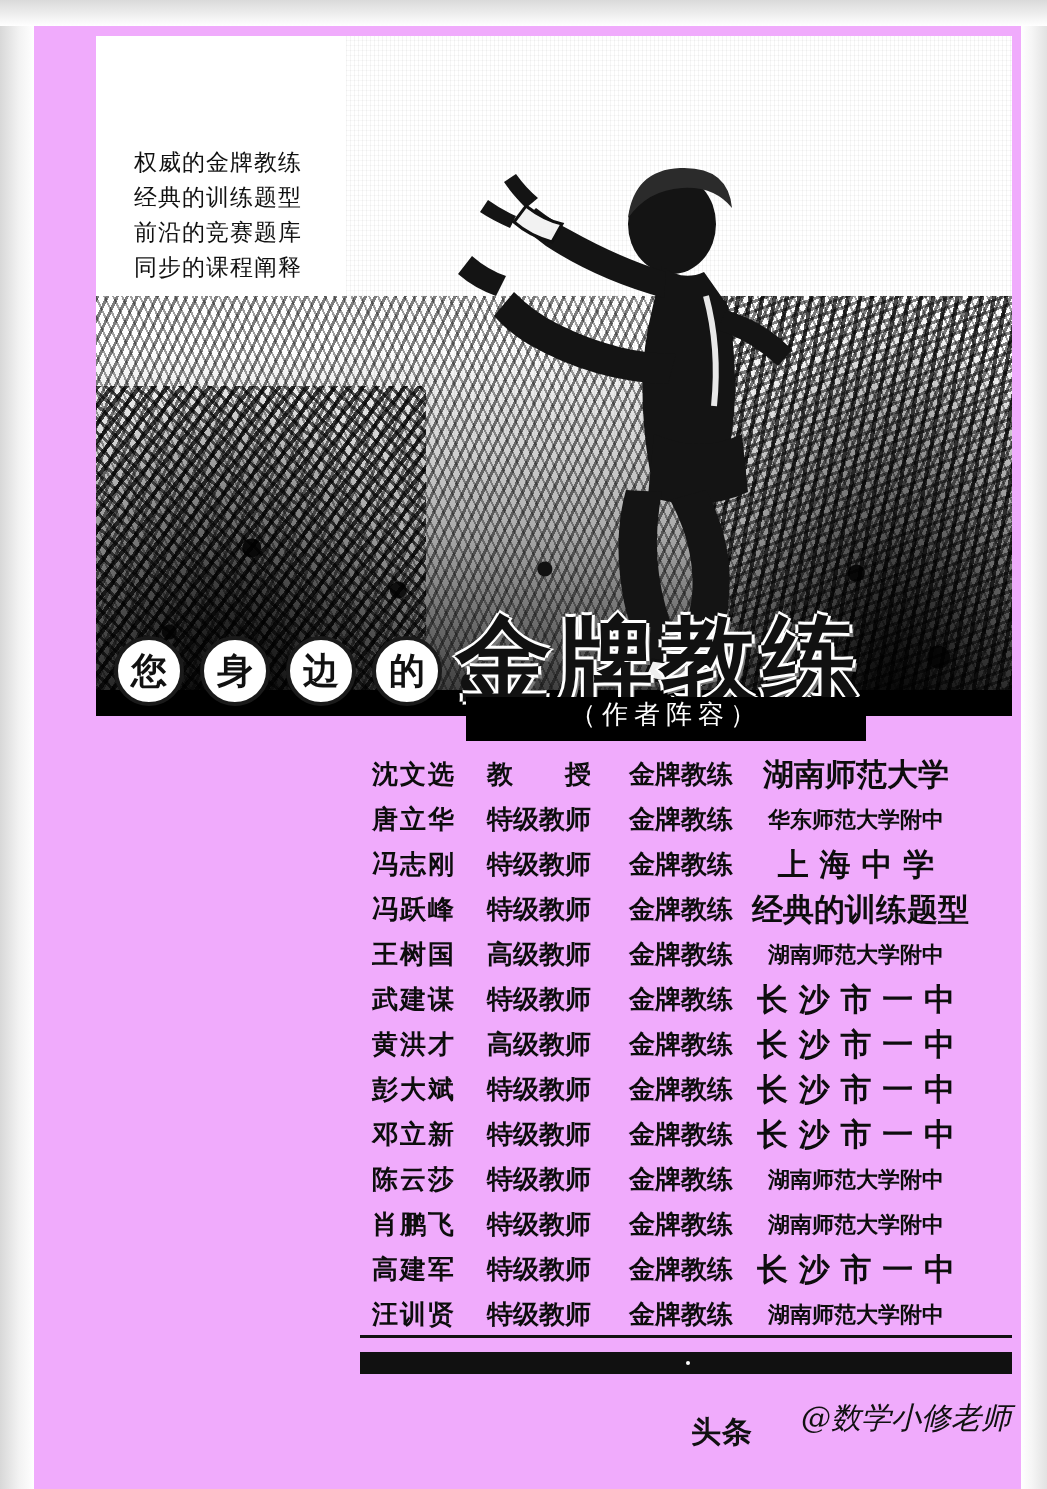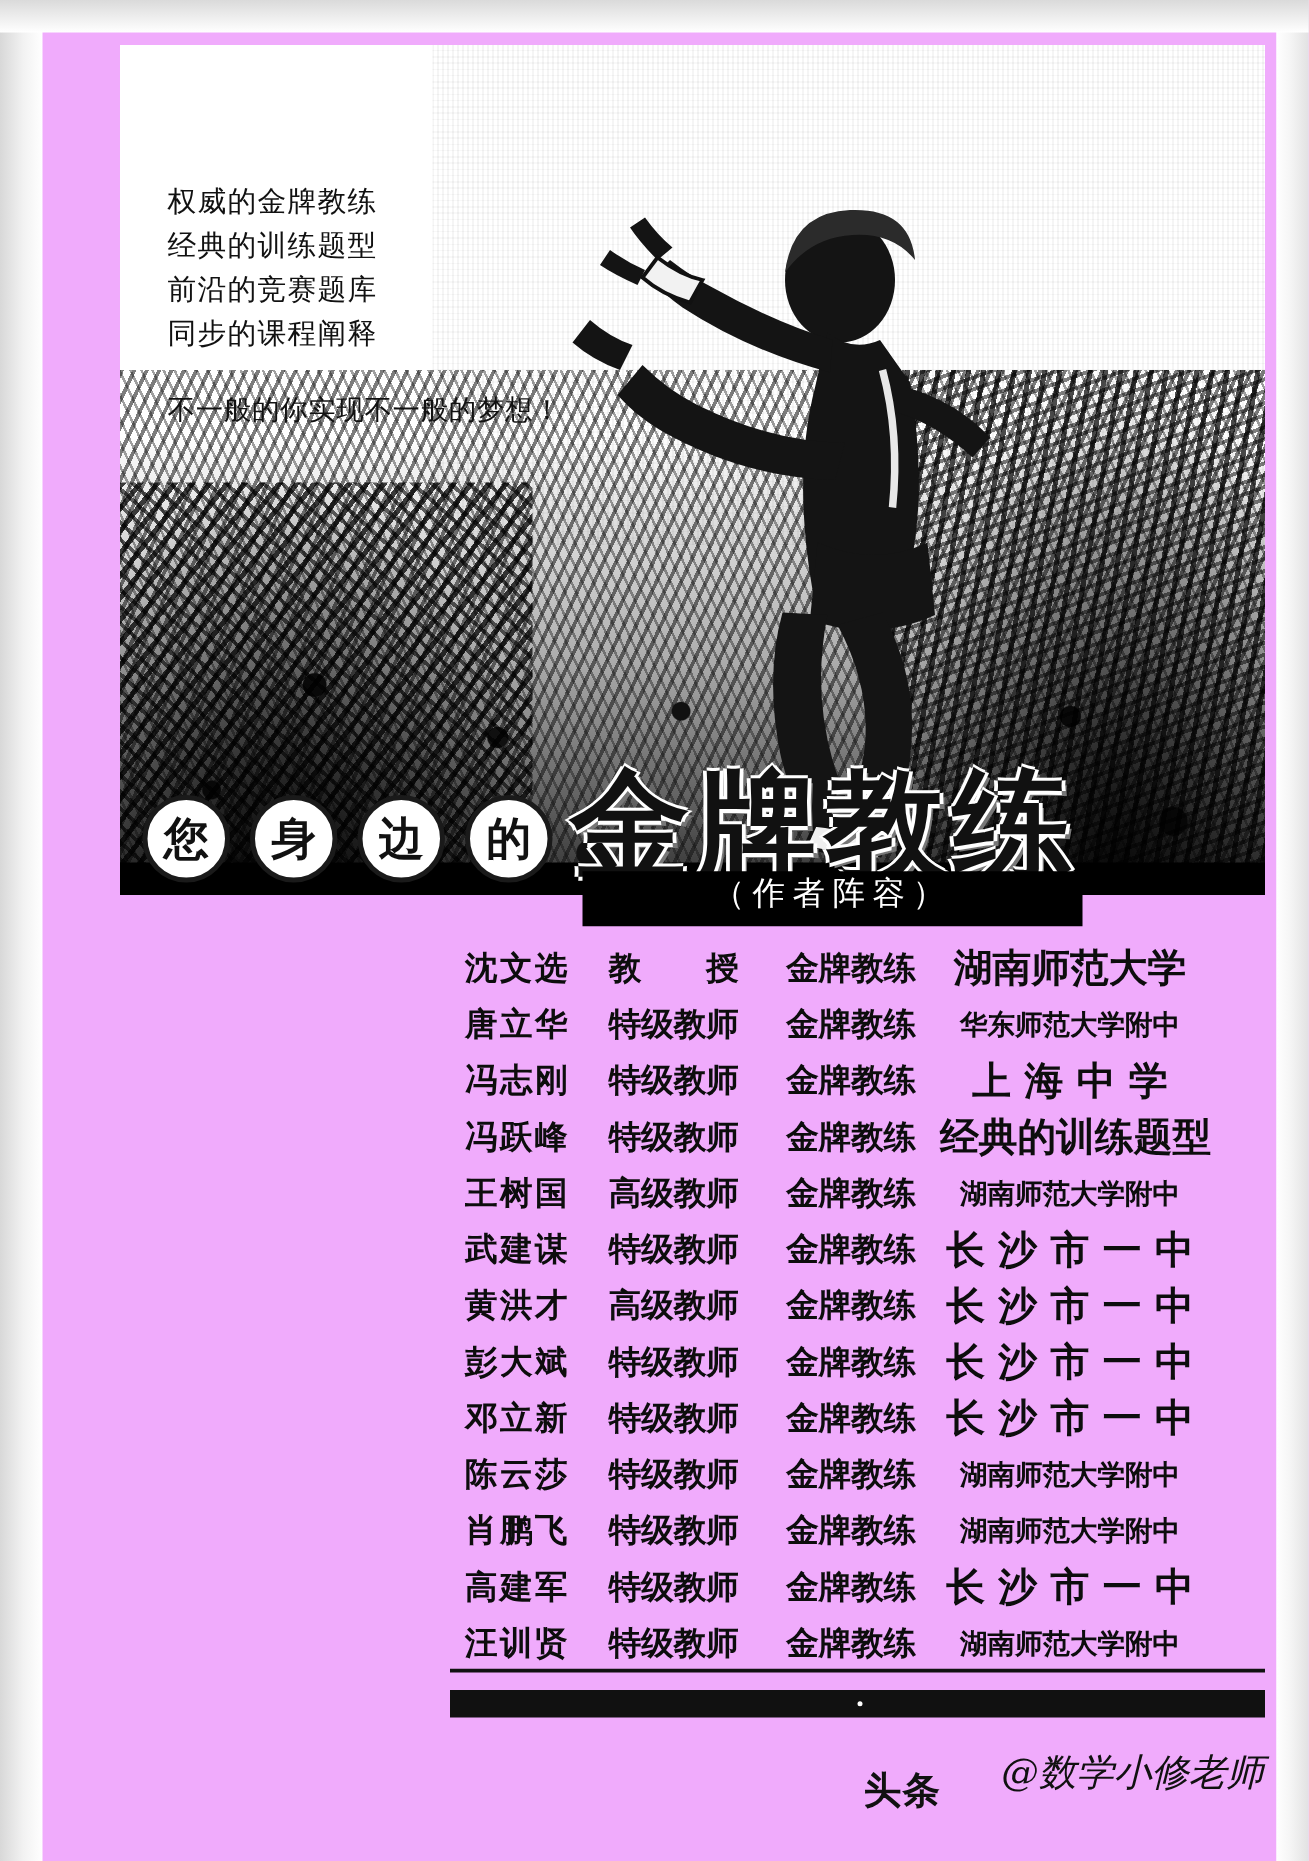--- a/index.html
+++ b/index.html
@@ -342,21 +342,20 @@
         <path d="M276 514 q34 4 56 14 l-6 16 q-36-8 -58-12 z" fill="#efefef" stroke="#111" stroke-width="3"></path>
       </g>
     </svg>
   </div>
 
   <div class="slogan">
     <p>权威的金牌教练</p>
     <p>经典的训练题型</p>
     <p>前沿的竞赛题库</p>
     <p>同步的课程阐释</p>
-    <p class="tagline">不一般的你实现不一般的梦想！</p>
   </div>
 
   <div class="title-band">
     <div class="band-black"></div>
     <div class="circled-row">
       <div class="circ">您</div>
       <div class="circ">身</div>
       <div class="circ">边</div>
       <div class="circ">的</div>
     </div>

